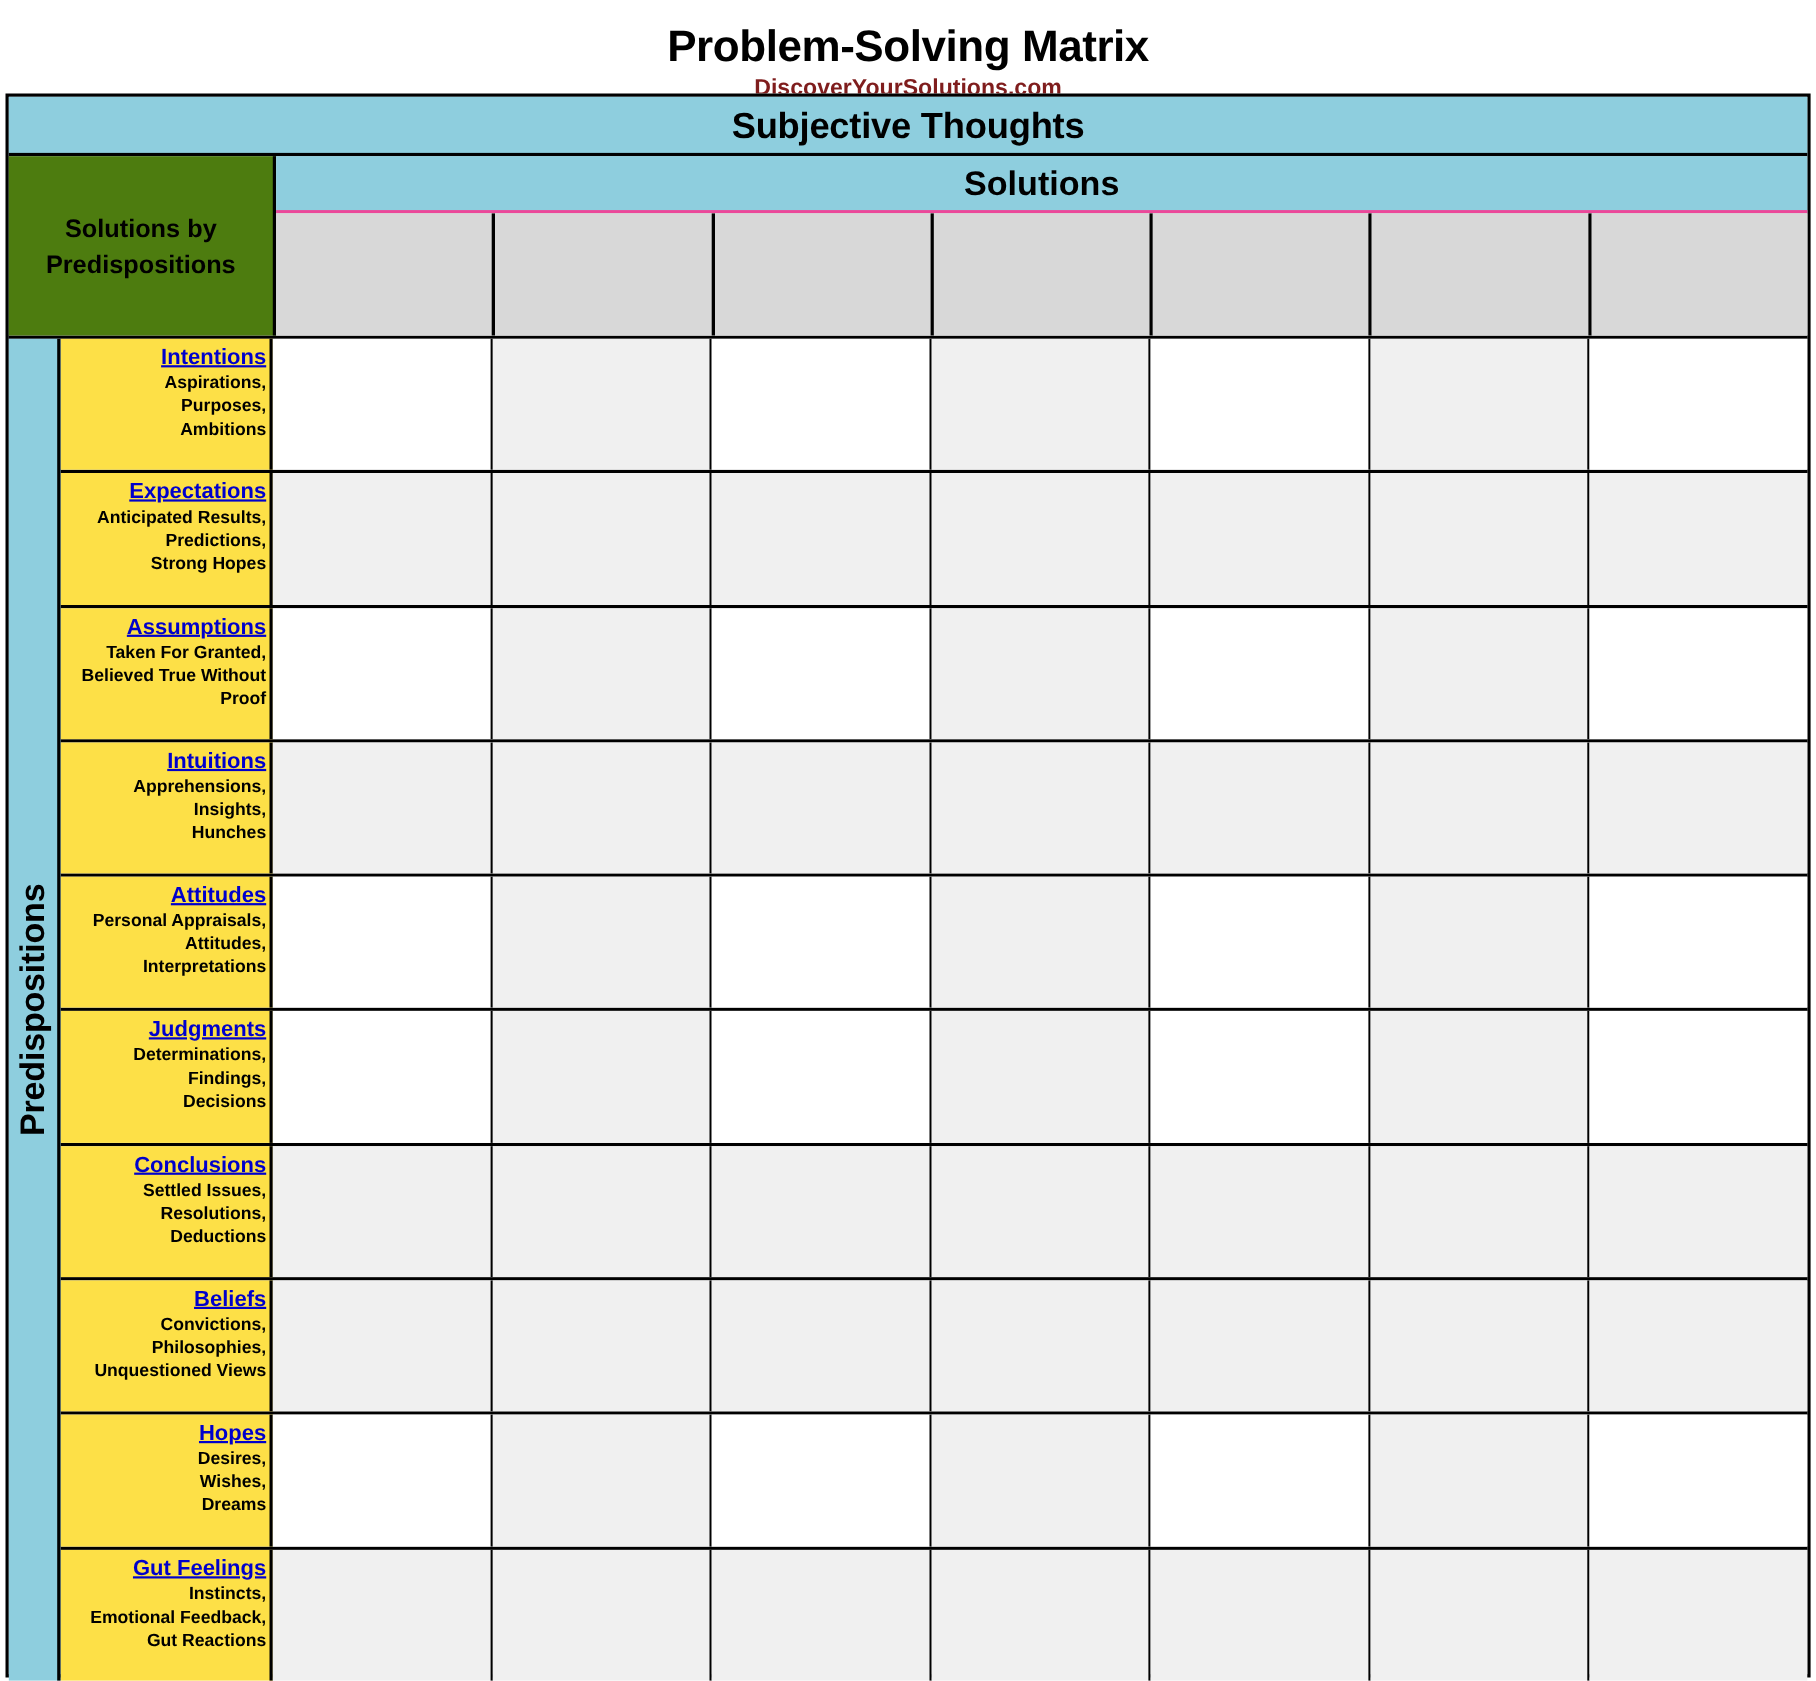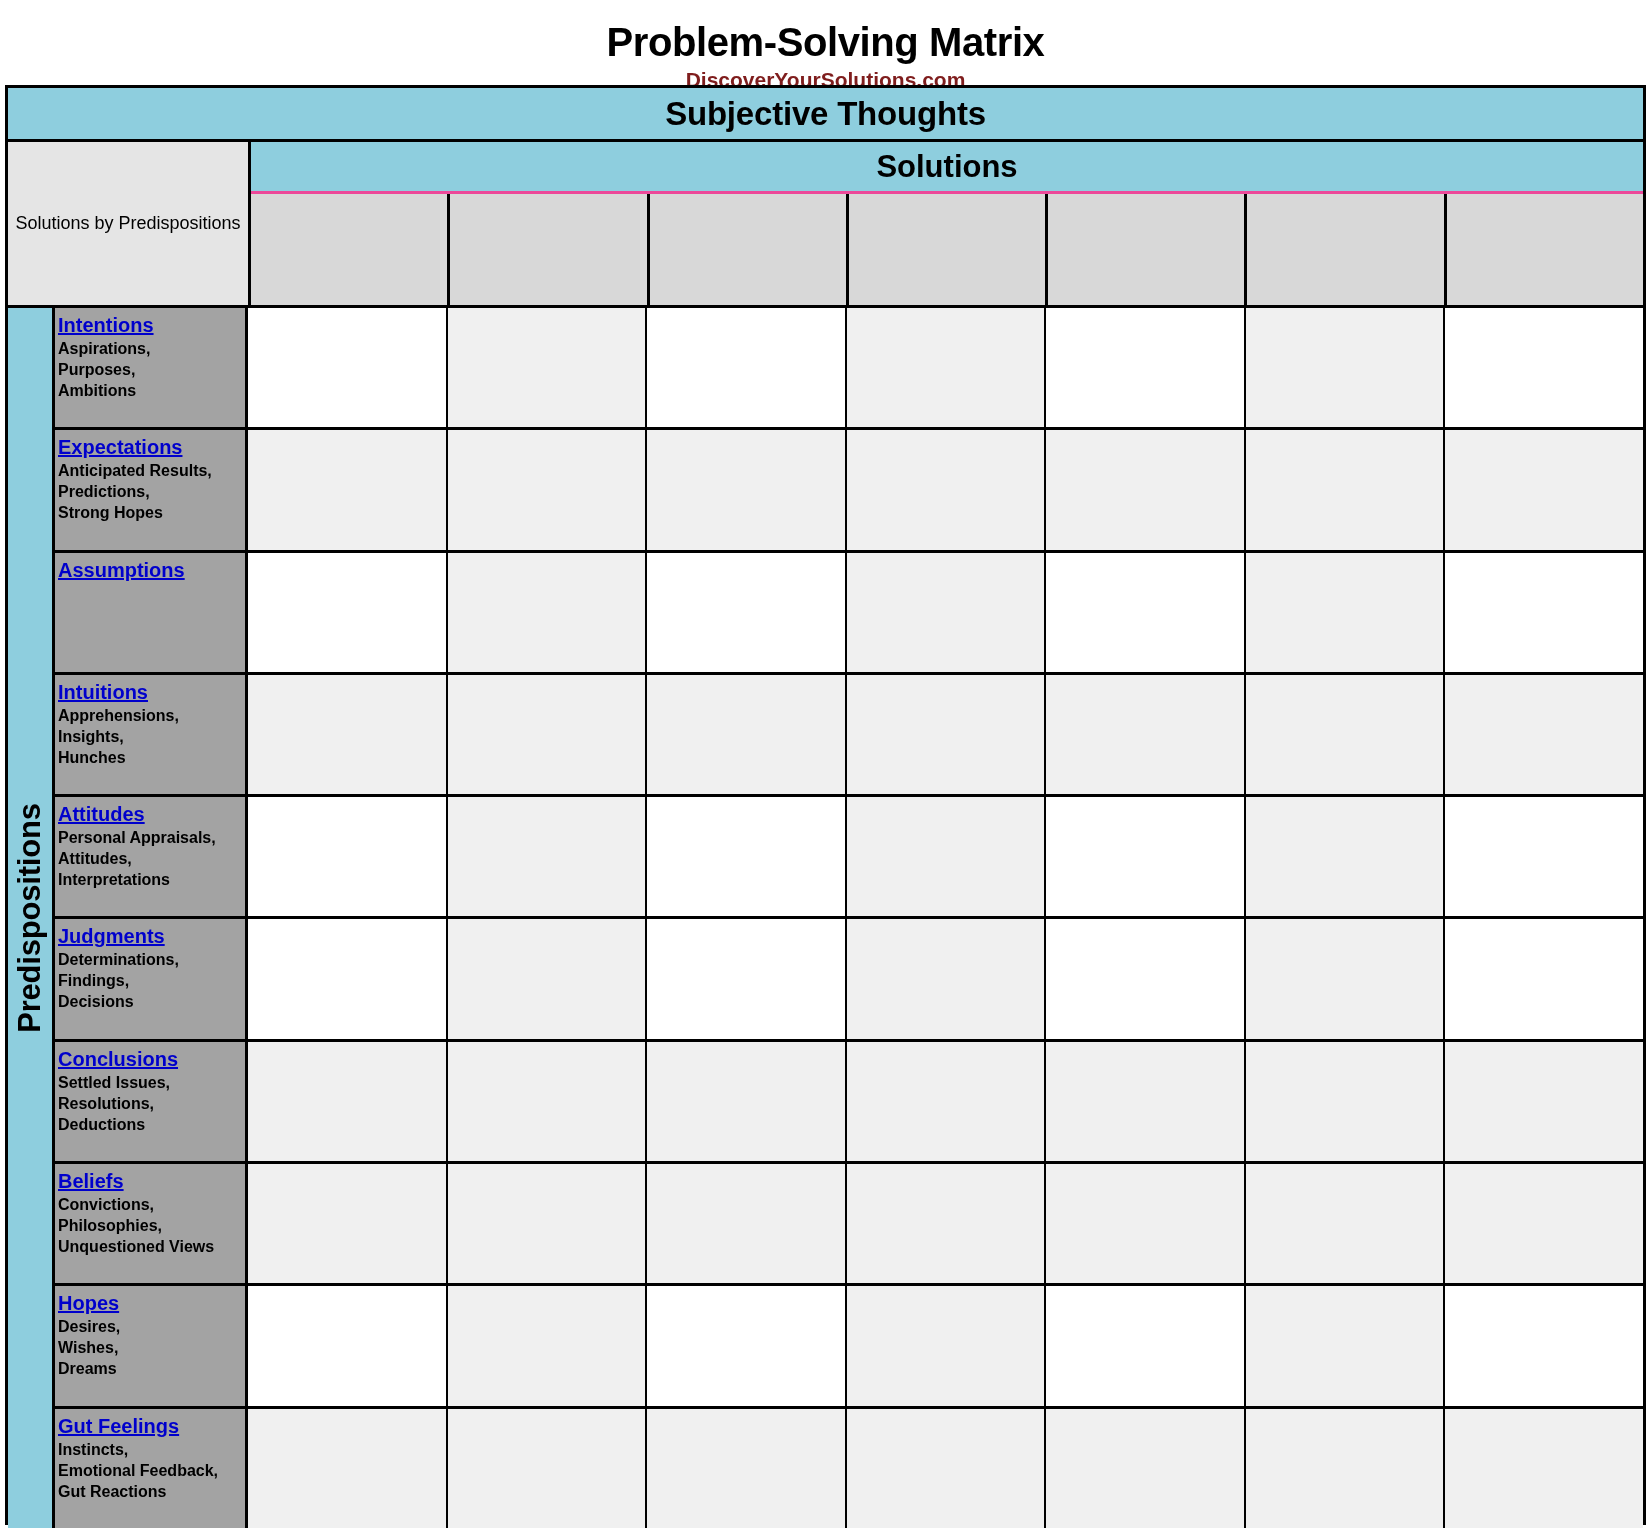--- a/index.html
+++ b/index.html
@@ -76,27 +76,27 @@
   .head-band {
     display: flex;
     height: 163px;
     border-bottom: 3px solid #000000;
   }
   .corner-cell {
     width: 243px;
     flex: 0 0 243px;
     box-sizing: border-box;
     border-right: 3px solid #000000;
-    background: #e5e5e5;
+    background: #4d7c0f;
     display: flex;
     align-items: center;
     justify-content: center;
     text-align: center;
-    font-size: 18px;
-    font-weight: normal;
+    font-size: 23px;
+    font-weight: bold;
     line-height: 33px;
   }
   .head-right {
     flex: 1 1 auto;
     display: flex;
     flex-direction: column;
   }
   .solutions-label {
     height: 52px;
     flex: 0 0 52px;
@@ -158,22 +158,22 @@
     border-bottom: 3px solid #000000;
     min-height: 0;
   }
   .m-row:last-child { border-bottom: none; }
 
   .row-label {
     width: 193px;
     flex: 0 0 193px;
     box-sizing: border-box;
     border-right: 3px solid #000000;
-    background: #a3a3a3;
-    text-align: left;
+    background: #fde047;
+    text-align: right;
     padding: 5px 3px 0 3px;
     overflow: hidden;
   }
   .row-term {
     display: block;
     font-size: 20px;
     font-weight: bold;
     line-height: 24px;
     color: #0000CC;
     text-decoration: underline;
@@ -270,20 +270,23 @@
             <div class="cell tint"></div>
             <div class="cell tint"></div>
             <div class="cell tint"></div>
             <div class="cell tint"></div>
             <div class="cell tint"></div>
           </div>
         </div>
         <div class="m-row">
           <div class="row-label">
             <a class="row-term">Assumptions</a>
+            <span class="row-desc">Taken For Granted,
+Believed True Without
+Proof</span>
           </div>
           <div class="cells">
             <div class="cell white"></div>
             <div class="cell tint"></div>
             <div class="cell white"></div>
             <div class="cell tint"></div>
             <div class="cell white"></div>
             <div class="cell tint"></div>
             <div class="cell white"></div>
           </div>

